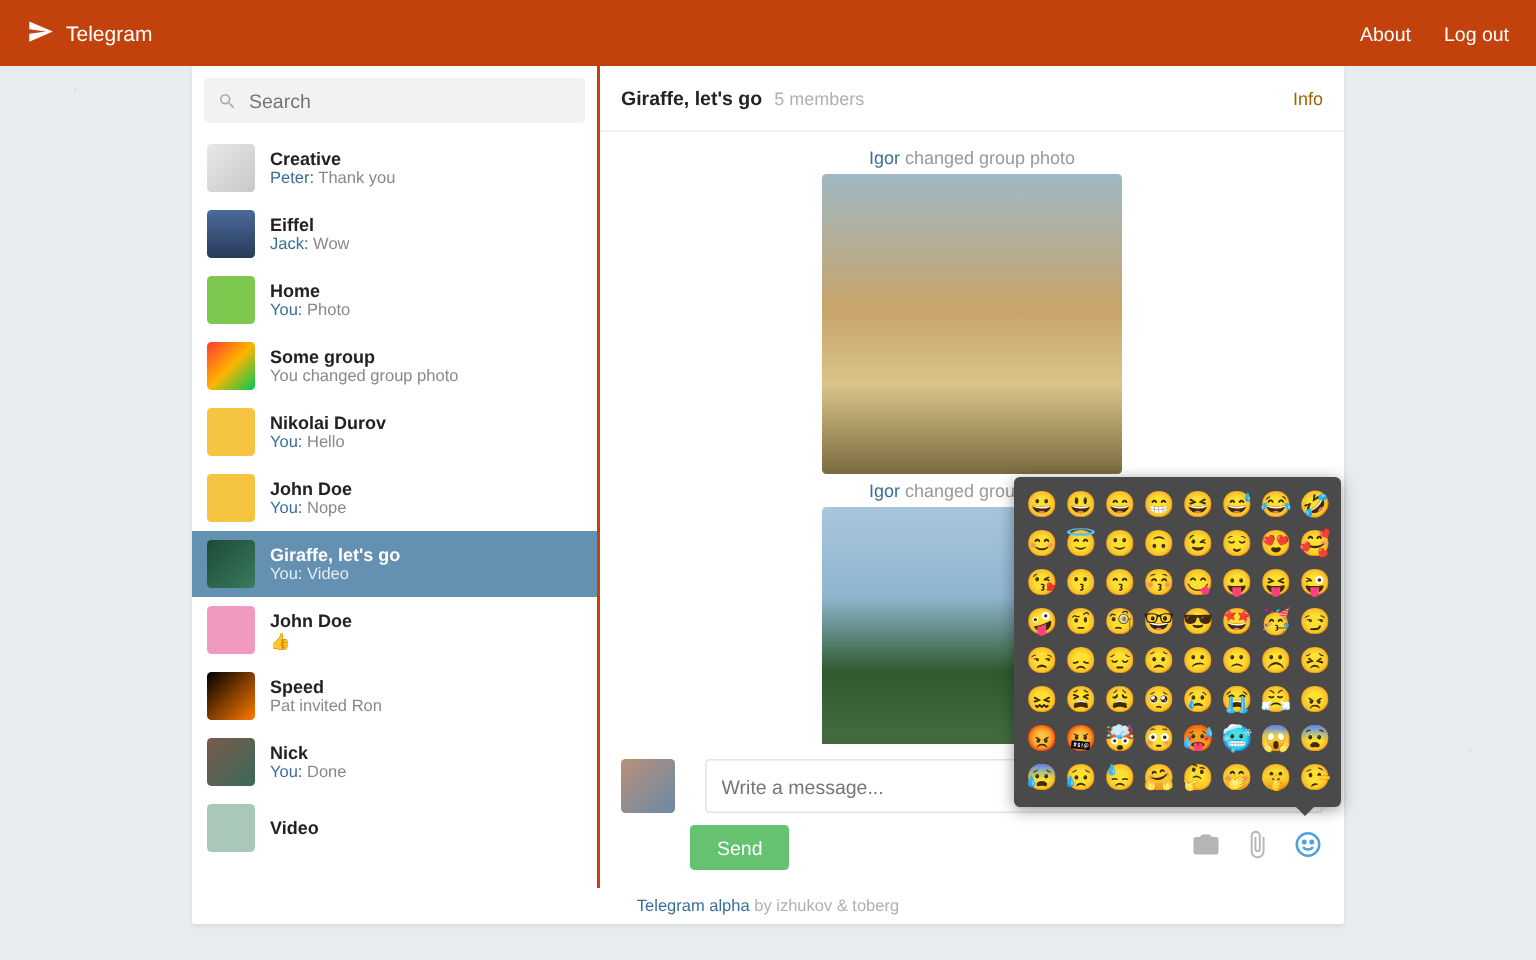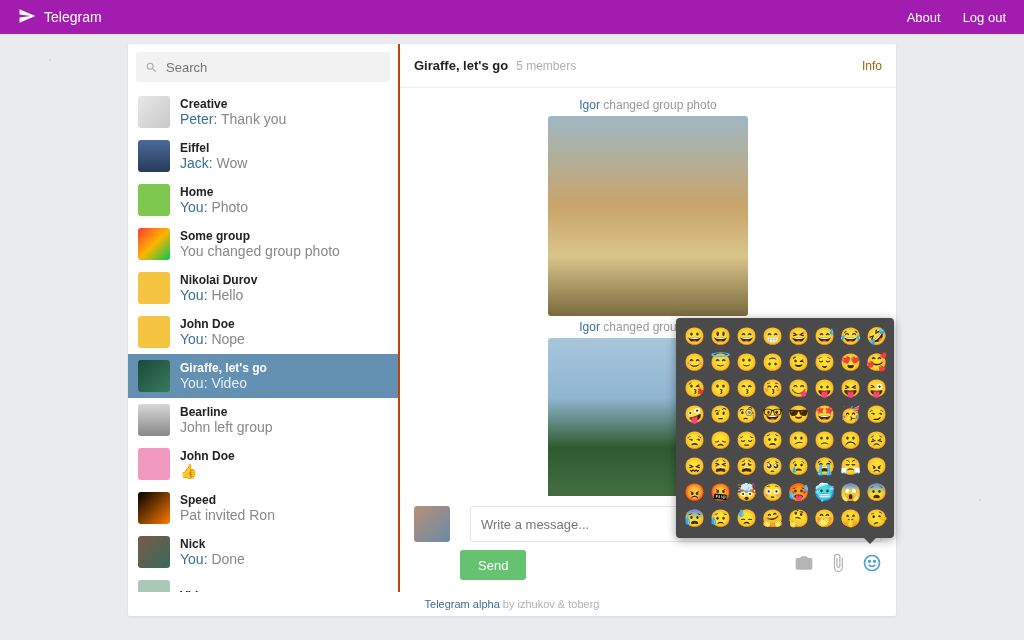--- a/index.html
+++ b/index.html
@@ -1,38 +1,38 @@
 <!DOCTYPE html>
 <html><head>
 <meta charset="utf-8">
 <style>
 *{box-sizing:border-box;margin:0;padding:0;font-family:-apple-system,"Helvetica Neue",Arial,sans-serif}
 html,body{width:1024px;height:640px;overflow:hidden}
 body{background:#e8ecef;position:relative}
 .bgpat{position:absolute;inset:0;opacity:.08;background-image:radial-gradient(circle at 50px 60px,#000 1px,transparent 1px),radial-gradient(circle at 980px 500px,#000 1px,transparent 1px);pointer-events:none}
-.header{height:34px;background:#a21caf;color:#fff;display:flex;align-items:center;padding:0 18px;font-size:14px}
+.header{height:44px;background:#c2410c;color:#fff;display:flex;align-items:center;padding:0 18px;font-size:14px}
 .logo{display:flex;align-items:center;gap:8px;font-weight:500}
 .logo svg{width:18px;height:18px;fill:#fff}
 .hspace{flex:1}
 .hlink{color:#fff;text-decoration:none;margin-left:22px;font-size:13px}
 .app{position:absolute;top:44px;left:128px;width:768px;height:572px;background:#fff;border-radius:2px;box-shadow:0 1px 3px rgba(0,0,0,.08);display:flex;flex-direction:column}
 .main{flex:1;display:flex;min-height:0}
 .left{width:272px;border-right:2px solid #c2410c;display:flex;flex-direction:column}
 .search{padding:8px}
 .search input{width:100%;height:30px;border:none;background:#f2f2f2;border-radius:3px;padding:0 10px 0 30px;font-size:13px;color:#999}
 .searchwrap{position:relative}
 .searchwrap svg{position:absolute;left:9px;top:9px;width:13px;height:13px;fill:#aaa}
 .chats{flex:1;overflow:hidden}
 .chat{display:flex;align-items:center;height:44px;padding:0 10px;cursor:pointer}
 .chat.sel{background:#6490b1;color:#fff}
 .chat img,.ava{width:32px;height:32px;border-radius:3px;flex-shrink:0;margin-right:10px;background:#ccc;display:inline-block}
 .chat .txt{flex:1;min-width:0}
 .chat .name{font-size:12px;font-weight:bold;color:#222;white-space:nowrap;overflow:hidden;text-overflow:ellipsis}
 .chat.sel .name{color:#fff}
-.chat .last{font-size:14px;white-space:nowrap;overflow:hidden;text-overflow:ellipsis}
+.chat .last{font-size:11px;white-space:nowrap;overflow:hidden;text-overflow:ellipsis}
 .chat .last .sender{color:#3a6d99}
 .chat .last .msg{color:#888}
 .chat.sel .last .sender,.chat.sel .last .msg{color:#e3eef7}
 .right{flex:1;display:flex;flex-direction:column;min-width:0}
 .chead{height:44px;border-bottom:1px solid #eee;display:flex;align-items:center;padding:0 14px;font-size:13px}
 .ctitle{font-weight:bold;color:#222;margin-right:8px}
 .cmemb{color:#b0b0b0;font-size:12px}
 .cinfo{margin-left:auto;color:#a16207;font-size:12px}
 .msgs{flex:1;overflow:hidden;padding:6px 0}
 .sys{text-align:center;font-size:12px;color:#999;margin:4px 0}
@@ -137,27 +137,20 @@
             <div class="txt">
               <div class="name">John Doe</div>
               <div class="last"><span class="sender">You:</span><span class="msg"> Nope</span></div>
             </div>
           </div>
           <div class="chat sel">
             <span class="ava c6"></span>
             <div class="txt">
               <div class="name">Giraffe, let's go</div>
               <div class="last"><span class="sender">You:</span><span class="msg"> Video</span></div>
-            </div>
-          </div>
-          <div class="chat">
-            <span class="ava c7"></span>
-            <div class="txt">
-              <div class="name">Bearline</div>
-              <div class="last"><span class="sender"></span><span class="msg">John left group</span></div>
             </div>
           </div>
           <div class="chat">
             <span class="ava c8"></span>
             <div class="txt">
               <div class="name">John Doe</div>
               <div class="last"><span class="sender"></span><span class="msg">👍</span></div>
             </div>
           </div>
           <div class="chat">

